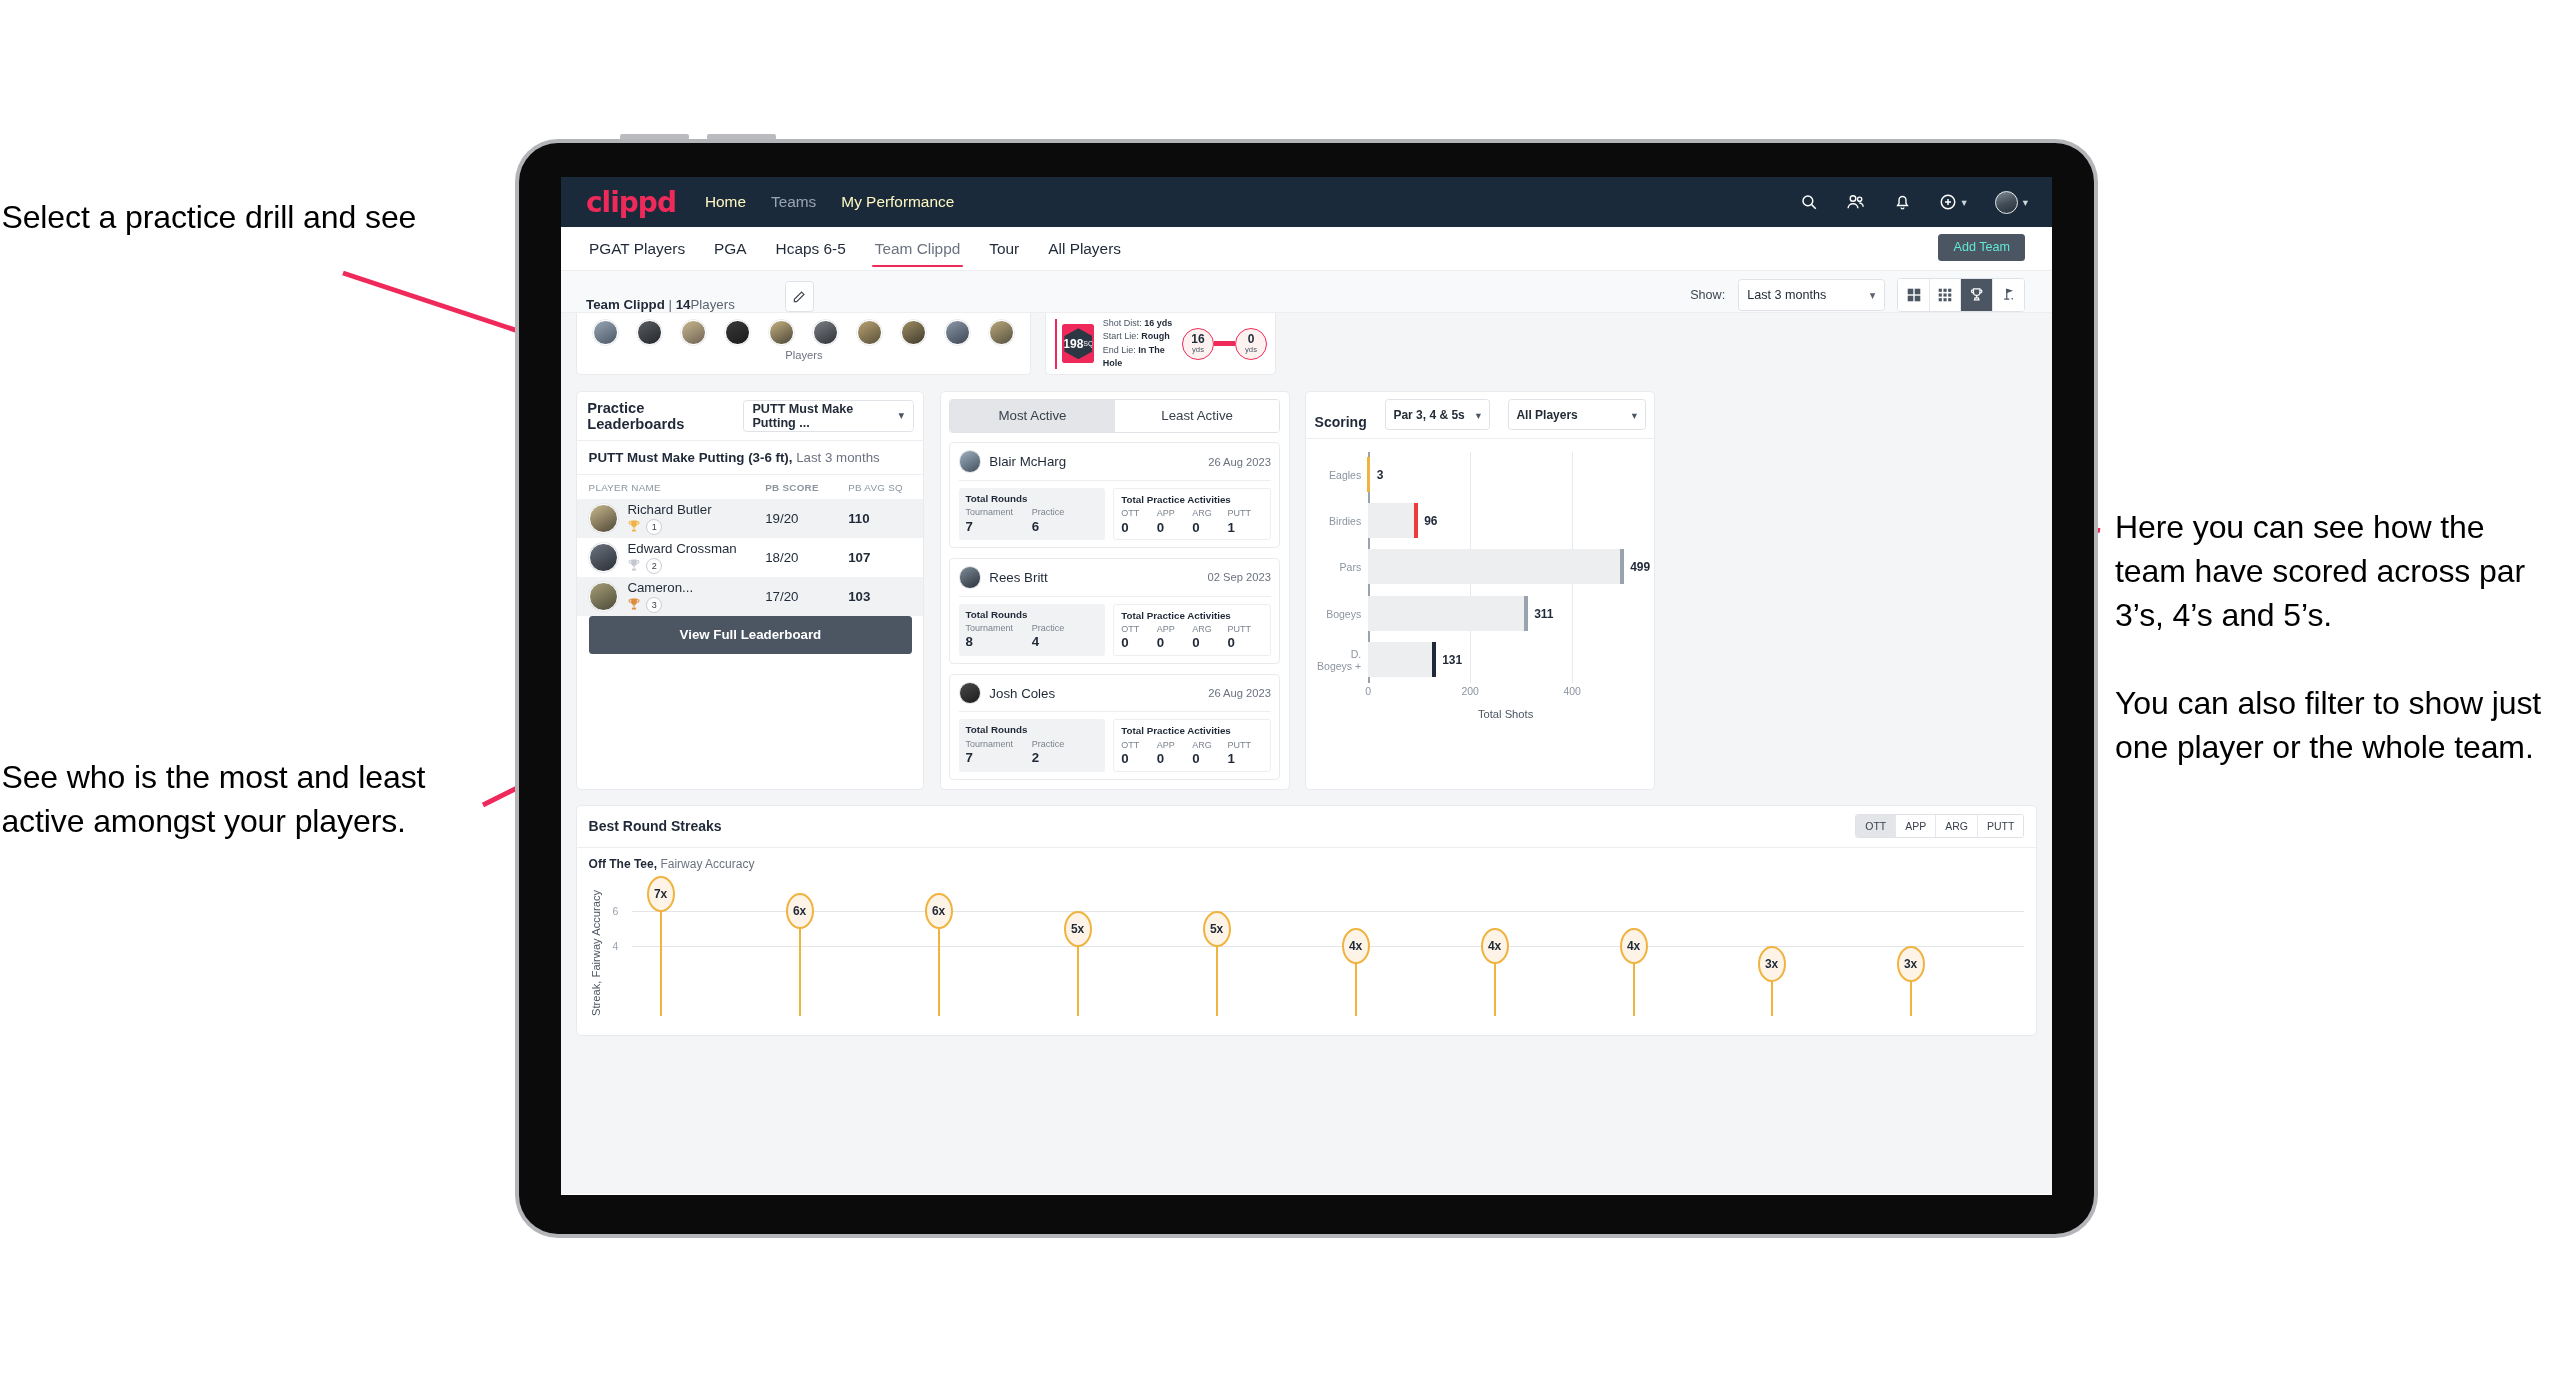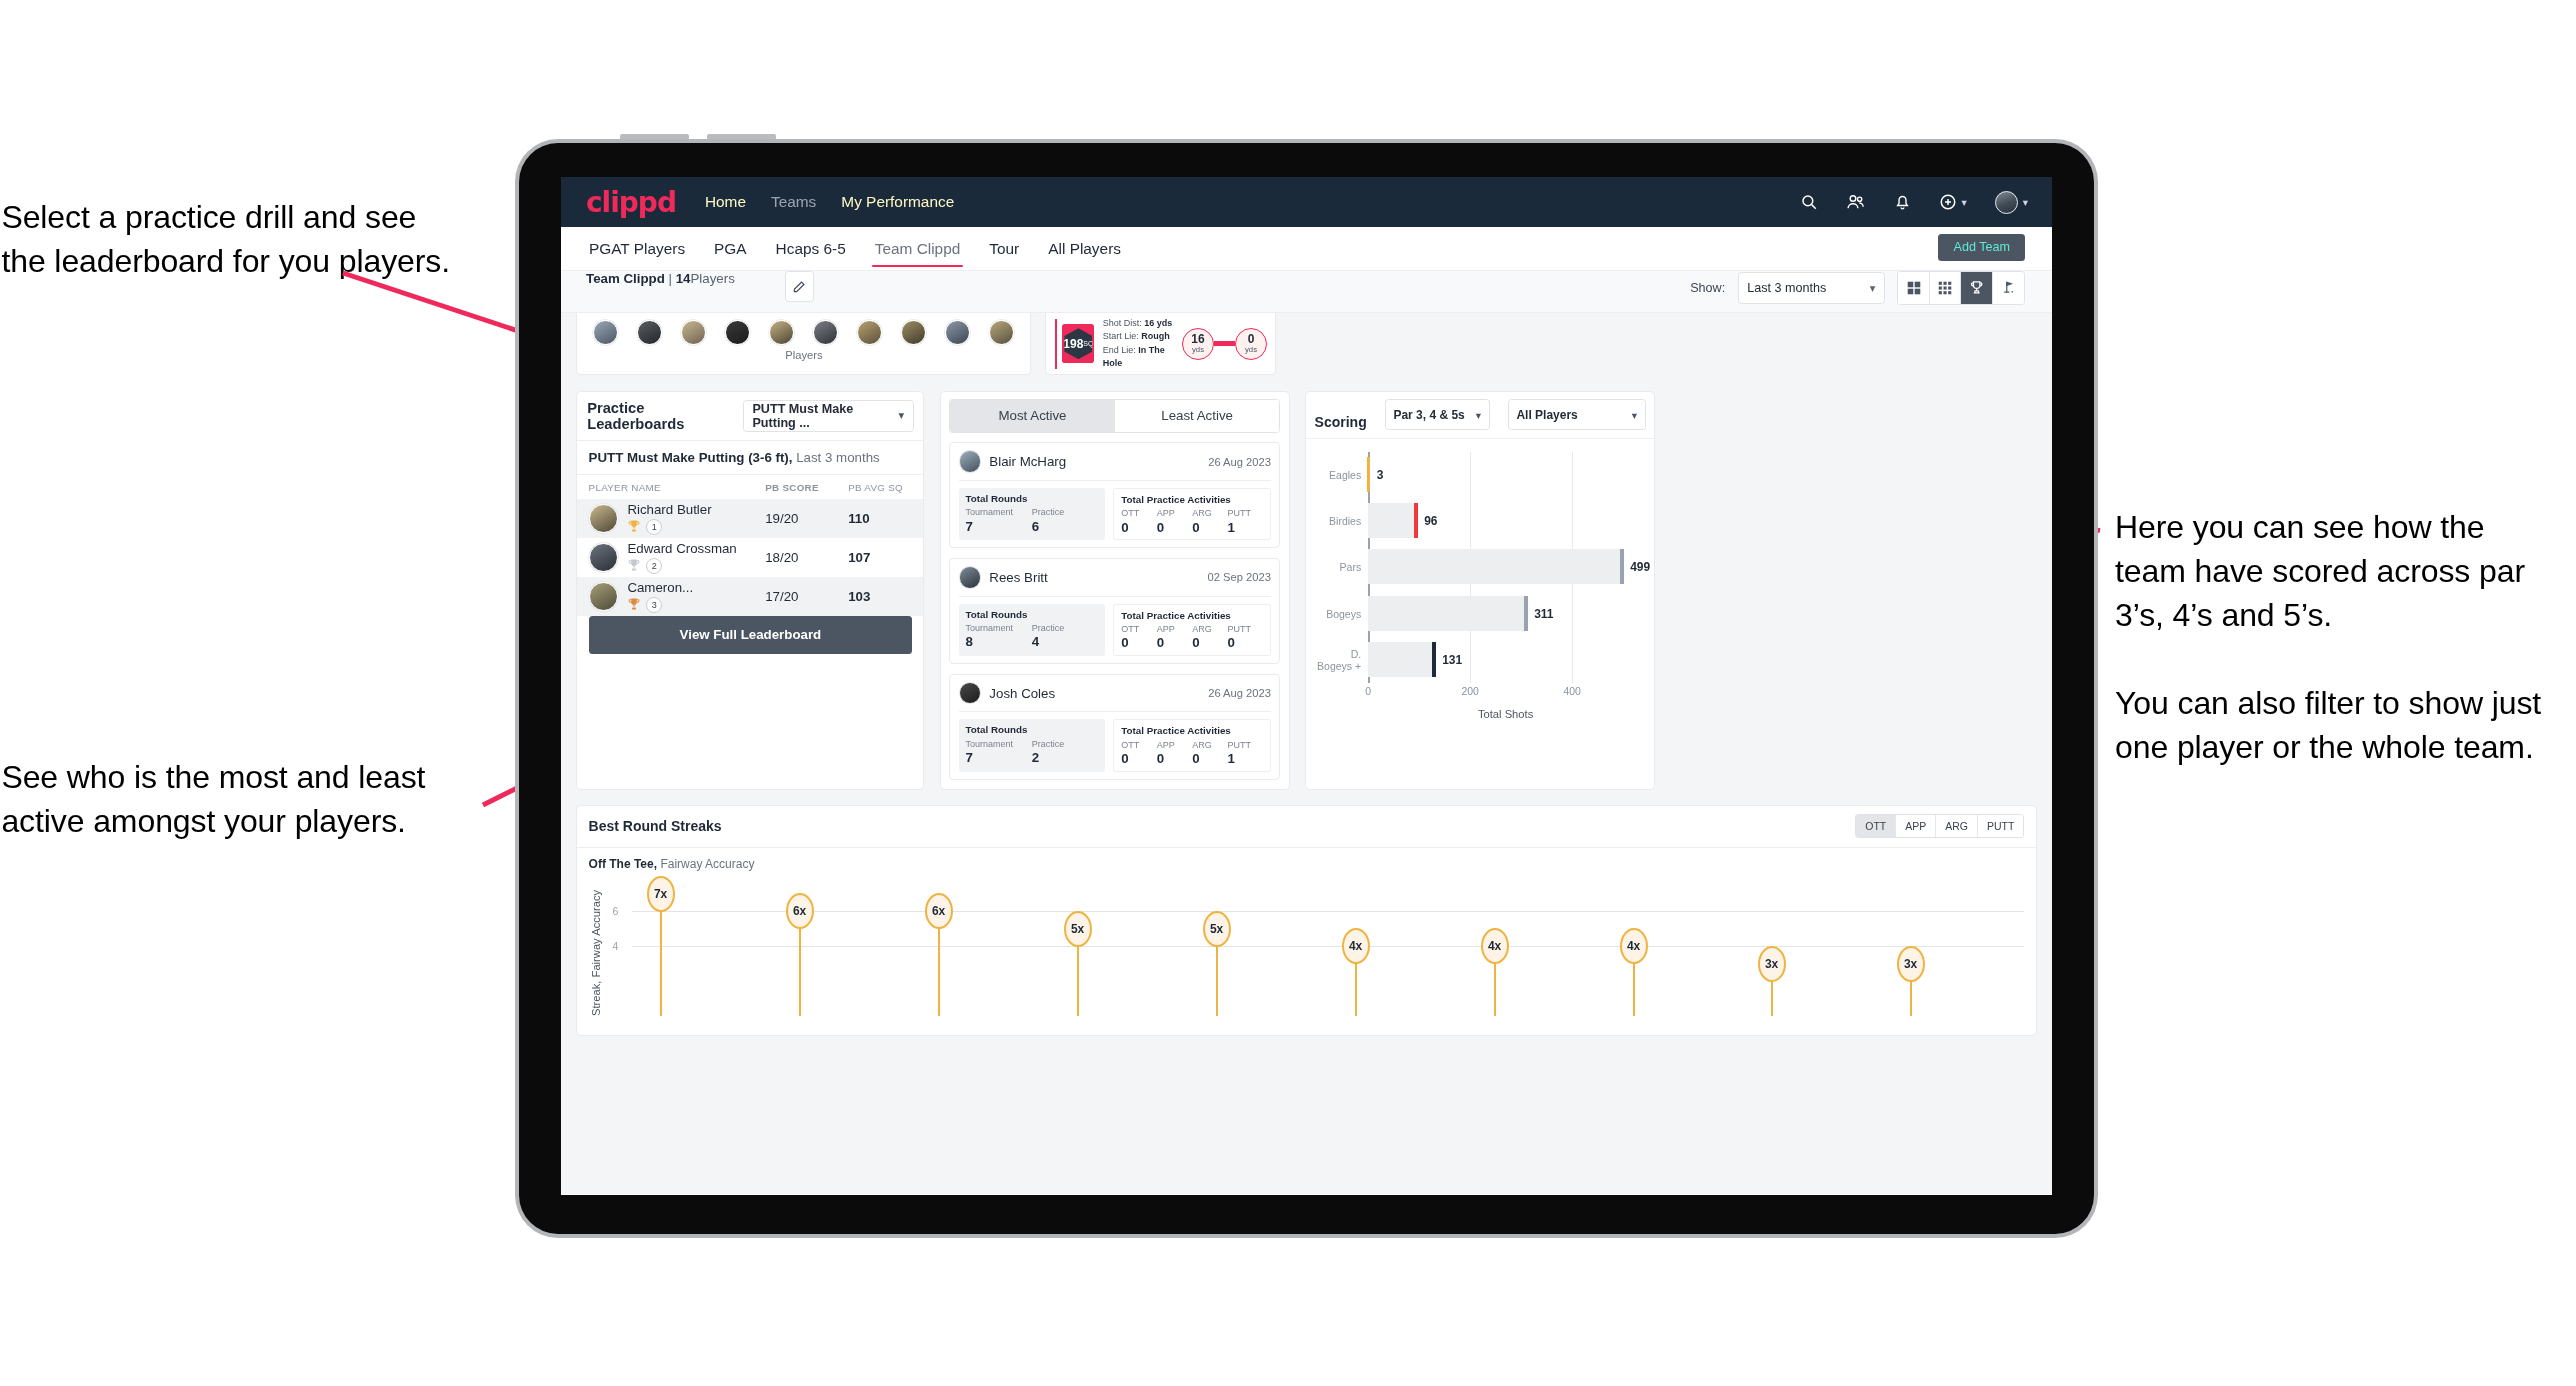--- a/index.html
+++ b/index.html
@@ -118,21 +118,21 @@
     font-size: 12.6px; padding: 6.3px 15.4px; border-radius: 3.5px;
     white-space: nowrap;
   }
 
   
   #subhead {
     height: 43px;
     background: #f8f9fb;
     border-top: 0.7px solid #eceef1;
     border-bottom: 0.7px solid #eceef1;
-    display: flex; align-items: flex-start;
+    display: flex; align-items: flex-end;
     padding: 0 26.6px 0 25px;
     gap: 40px;
   }
   #team-label { font-size: 13.3px; color: #1f2937; }
   #team-label b { font-weight: 700; }
   #team-label .muted { color: #5b6470; }
   #edit-btn {
     width: 29px; height: 31px; background: #fff;
     border: 0.7px solid #dfe3e8; border-radius: 3.5px;
     margin-left: 9.8px; display: flex; align-items: center; justify-content: center;
@@ -312,21 +312,20 @@
     background: #fdf3e6; border: 2.1px solid #f0b33f;
     display: flex; align-items: center; justify-content: center;
     font-size: 12px; font-weight: 700; color: #1f2937;
   }
 </style>
 </head>
 <body>
 
 <div class="anno" id="anno-tl">
   <p>Select a practice drill and see</p>
-  <p style="margin-top:0">the leaderboard for you players.</p>
 </div>
 <div class="anno" id="anno-bl">
   <p>See who is the most and least</p>
   <p style="margin-top:0">active amongst your players.</p>
 </div>
 <div class="anno" id="anno-r">
   <p>Here you can see how the team have scored across par 3’s, 4’s and 5’s.</p>
   <p>You can also filter to show just one player or the whole team.</p>
 </div>
 

